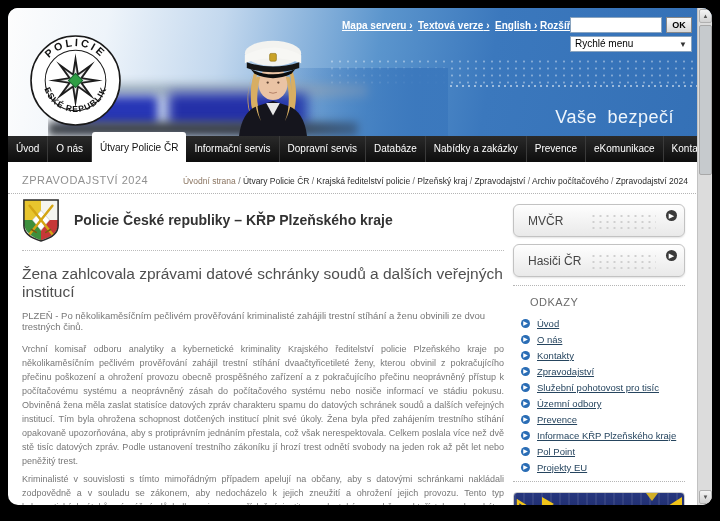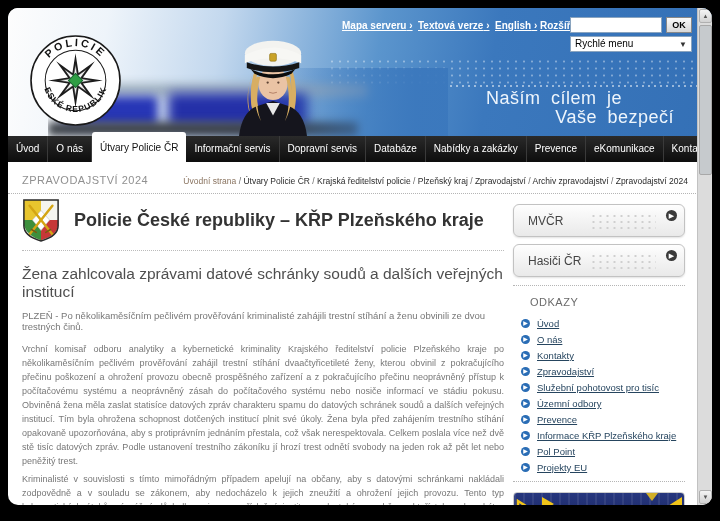--- a/index.html
+++ b/index.html
@@ -54,21 +54,21 @@
   #section-label { position:absolute; left:14px; top:12px; font-size:11px; color:#909090; letter-spacing:.5px; }
   #crumbs { position:absolute; right:10px; top:14px; font-size:8.5px; color:#2b2b2b; white-space:nowrap; }
   .bc-item { cursor:pointer; }
   .bc-item + .bc-item::before { content:"  /  "; color:#666; cursor:default; }
   .bc-item.first { color:#8a7460; }
 
   
   #main { position:absolute; left:14px; top:190px; width:482px; }
   #titlebar { display:flex; align-items:center; gap:14px; padding-bottom:8px; border-bottom:1px dotted #bbb; }
   #coat { width:38px; height:44px; flex:0 0 auto; }
-  h1 { font-size:18px; color:#333; font-weight:bold; }
+  h1 { font-size:14px; color:#333; font-weight:bold; }
   h2 { font-size:15.5px; color:#4f4f4f; font-weight:normal; margin:14px 0 9px; }
   .lead { font-size:9.5px; color:#777; margin-bottom:11px; }
   .para { font-size:9px; color:#777; line-height:1.55; text-align:justify; margin-bottom:5px; }
 
   
   #sidebar { position:absolute; left:505px; top:196px; width:178px; }
   .side-btn { position:relative; width:172px; height:33px; margin-bottom:7px; border:1px solid #c2c2c2; border-radius:6px;
     background:linear-gradient(#fefefe,#e9e9e9); box-shadow:0 1px 2px rgba(0,0,0,.12); cursor:pointer;
     font-size:12px; color:#444; line-height:33px; padding-left:14px; }
   .side-btn::after { content:""; position:absolute; right:28px; top:8px; width:66px; height:18px;
@@ -154,41 +154,40 @@
       <span class="toplink" style="left:153px">English</span>
       <span class="toplink" style="left:198px">Rozšířené vyhledávání</span>
       <input id="search-input" value="" style="">
       <div id="ok-btn">OK</div>
       <div id="quickmenu">
         <span class="chev">▼</span>
         <span>Rychlé menu</span>
       </div>
     </div>
 
-    <div class="slogan" id="slogan1">Naším cílem je</div>
     <div class="slogan" id="slogan2">Vaše bezpečí</div>
   </div>
 
   <div id="nav">
     <div class="tab">Úvod</div>
     <div class="tab">O nás</div>
     <div class="tab active">Útvary Policie ČR</div>
     <div class="tab">Informační servis</div>
     <div class="tab">Dopravní servis</div>
     <div class="tab">Databáze</div>
     <div class="tab">Nabídky a zakázky</div>
     <div class="tab">Prevence</div>
     <div class="tab">eKomunikace</div>
     <div class="tab">Kontakty</div>
   </div>
 
   <div id="crumbrow">
     <div id="section-label">ZPRAVODAJSTVÍ 2024</div>
     <div id="crumbs">
-      <span class="bc-item first">Úvodní strana</span><span class="bc-item">Útvary Policie ČR</span><span class="bc-item">Krajská ředitelství policie</span><span class="bc-item">Plzeňský kraj</span><span class="bc-item">Zpravodajství</span><span class="bc-item">Archiv zpravodajství</span><span class="bc-item">Zpravodajství 2024</span>
+      <span class="bc-item first">Úvodní strana</span><span class="bc-item">Útvary Policie ČR</span><span class="bc-item">Krajská ředitelství policie</span><span class="bc-item">Plzeňský kraj</span><span class="bc-item">Zpravodajství</span><span class="bc-item">Archiv počítačového</span><span class="bc-item">Zpravodajství 2024</span>
     </div>
   </div>
 
   <div id="main">
     <div id="titlebar">
       <svg id="coat" viewBox="0 0 40 46">
         <path d="M2,2 H38 V29 Q38,40 20,45 Q2,40 2,29 Z" fill="#f5f5f0"></path>
         <rect x="2" y="2" width="18" height="21" fill="#e8c52e"></rect>
         <path d="M2,23 H20 V44.2 Q6,40 2,29 Z" fill="#3d8f3d"></path>
         <path d="M20,23 H38 V29 Q36,40 20,44.2 Z" fill="#c63838"></path>

